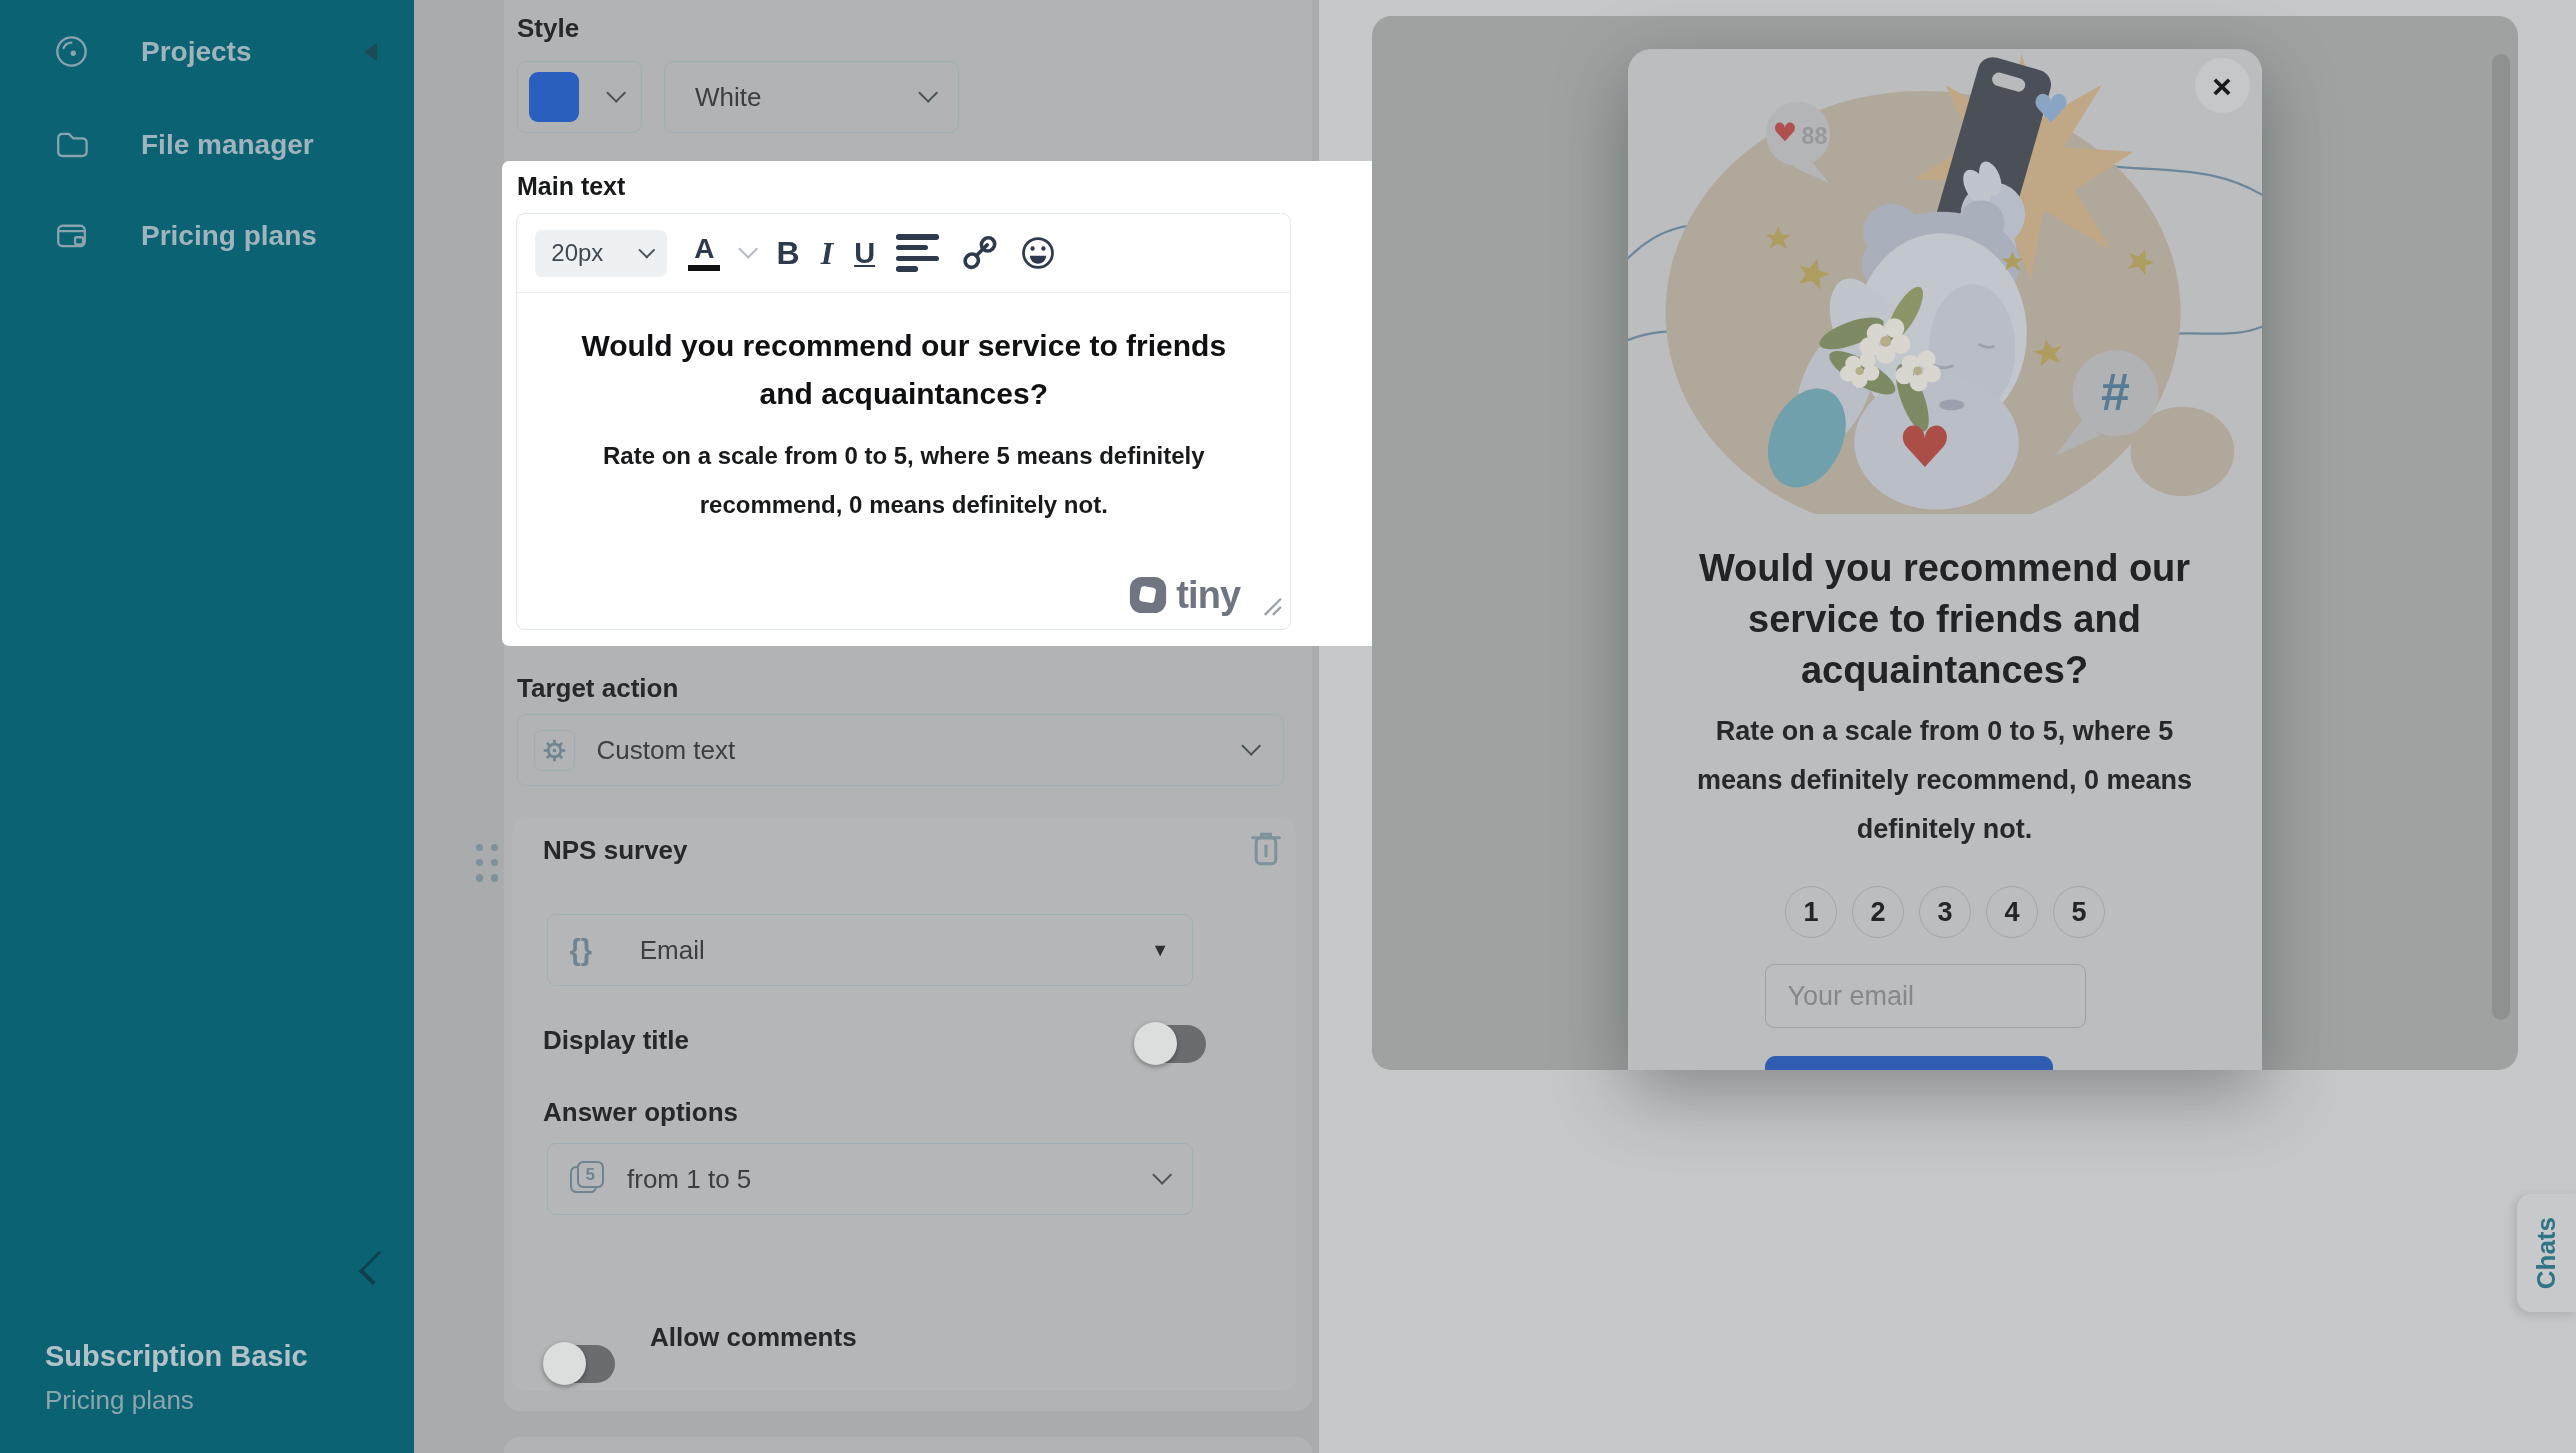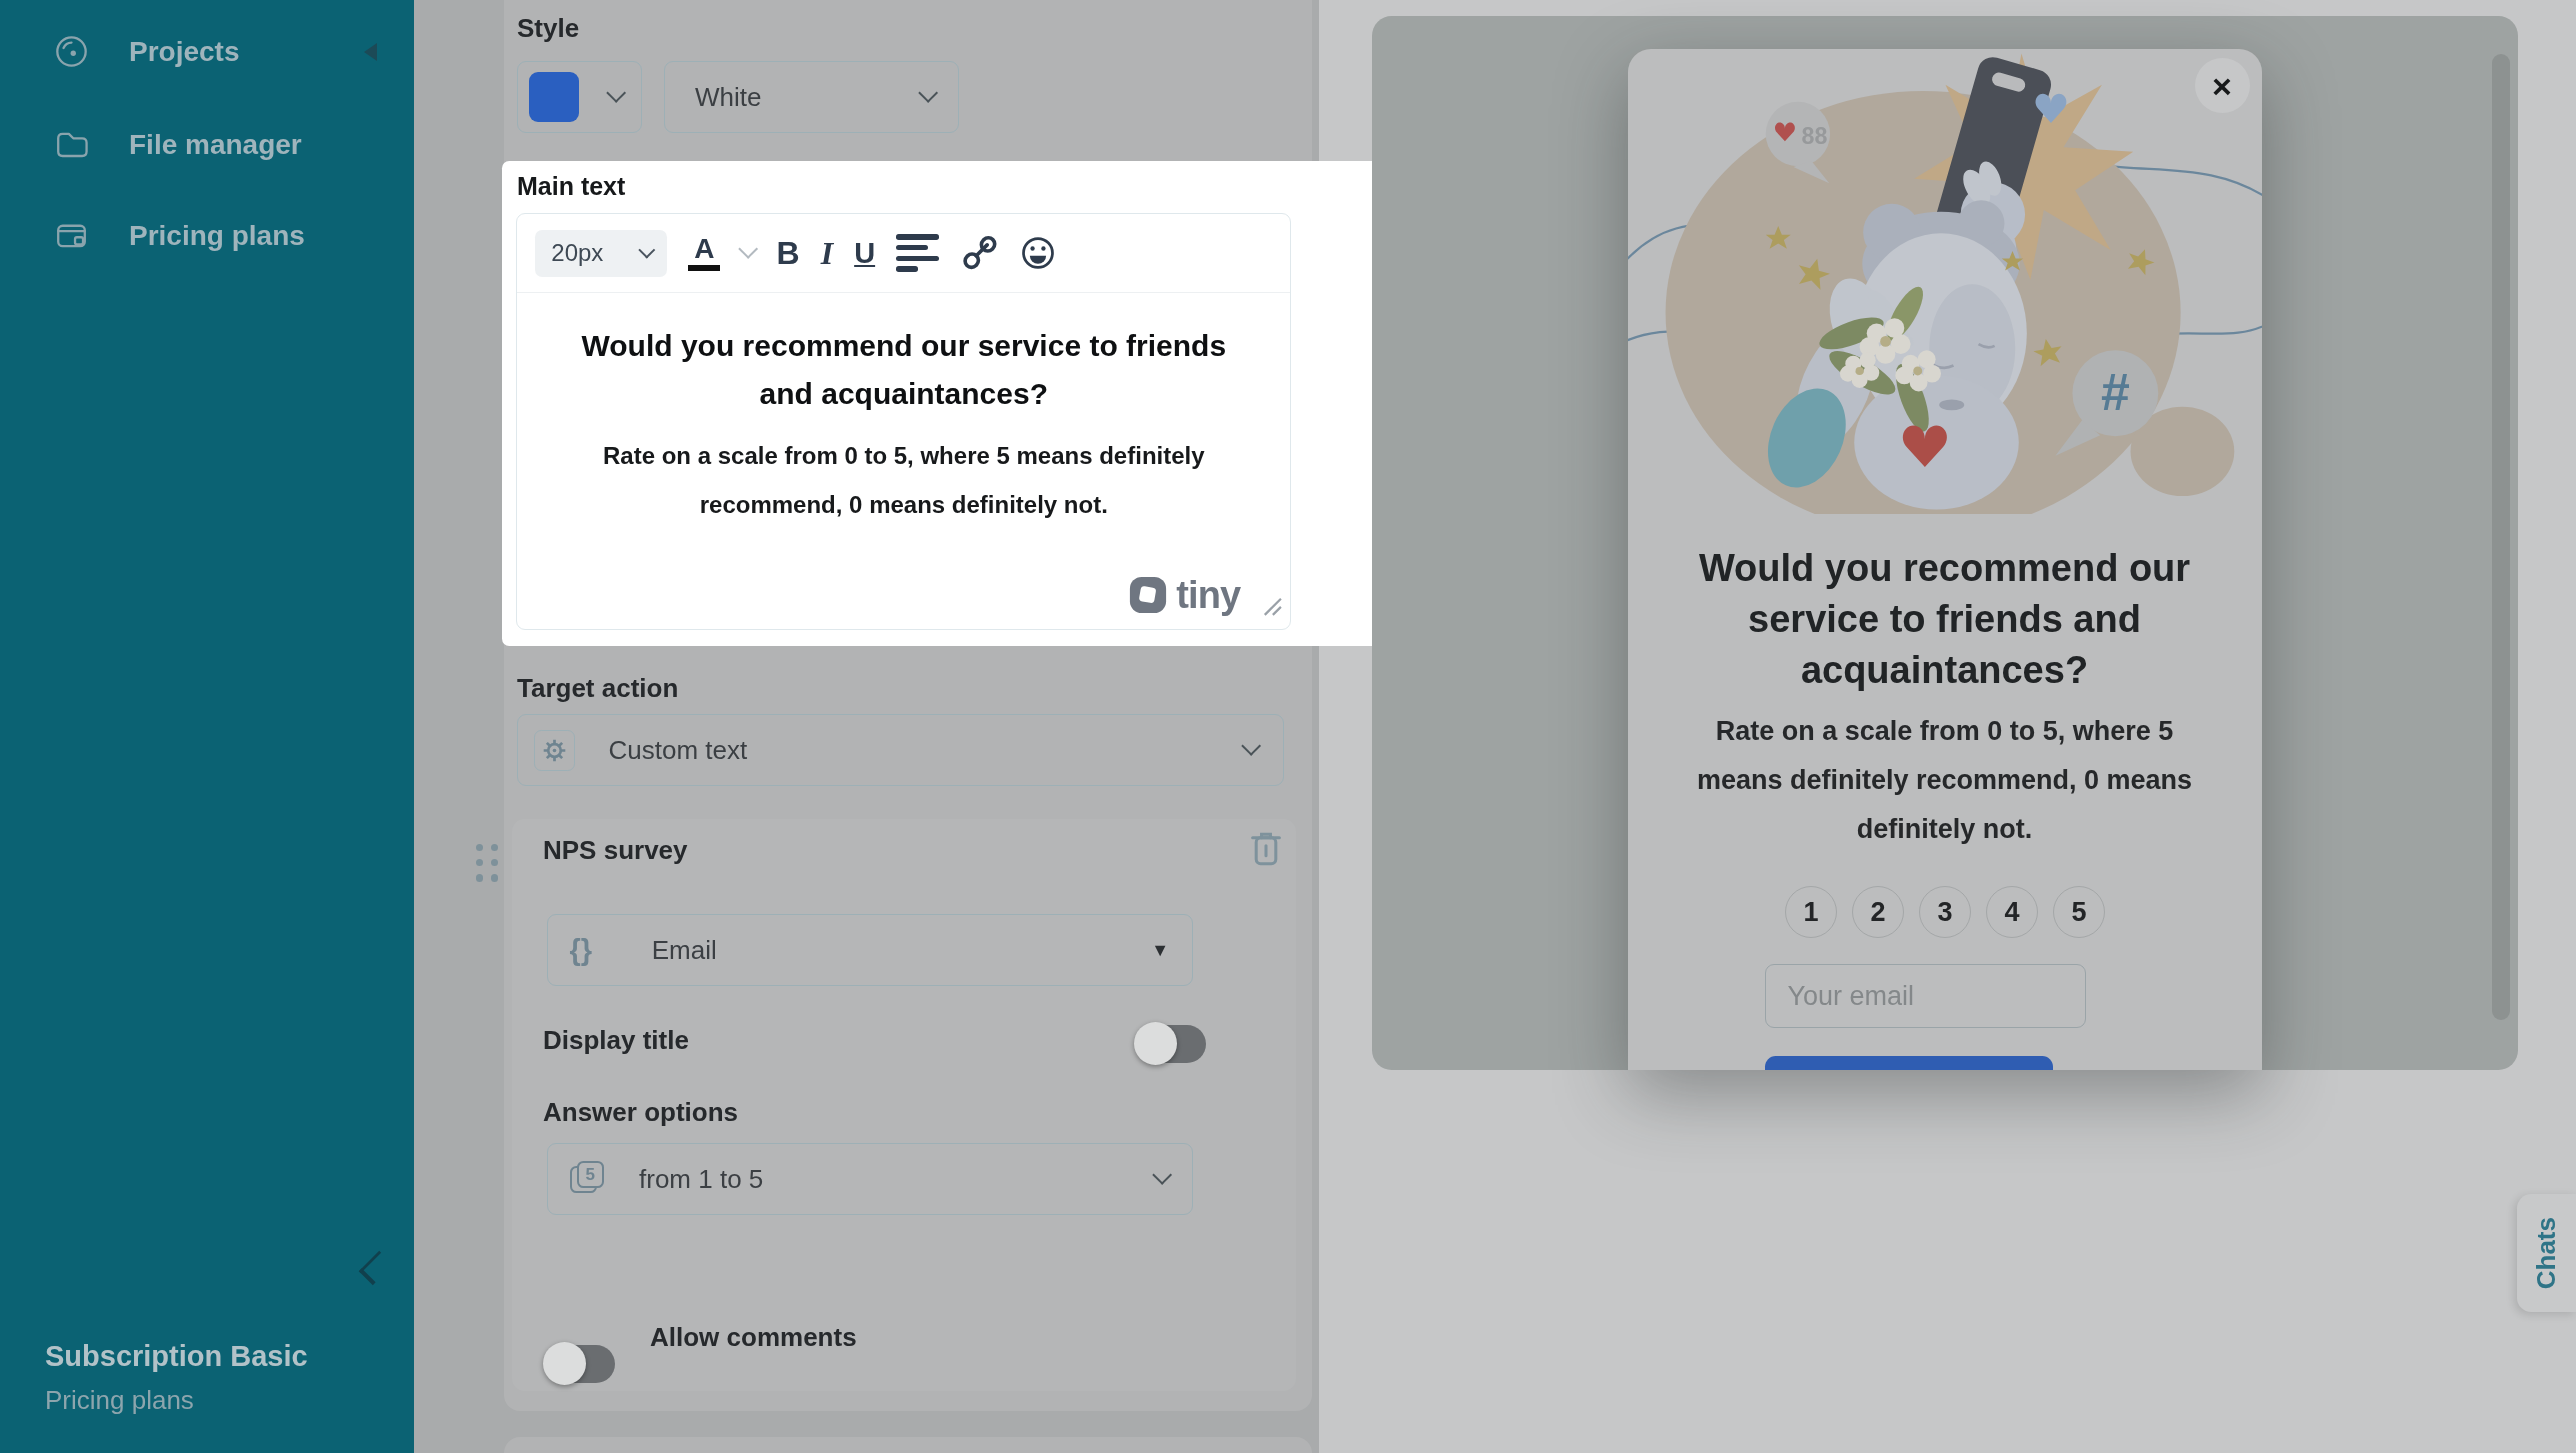--- a/index.html
+++ b/index.html
@@ -3,34 +3,34 @@
 <meta charset="utf-8">
 <style>
   html,body{margin:0;padding:0;background:#c2c3c4;}
   *{box-sizing:border-box;font-family:"Liberation Sans","DejaVu Sans",sans-serif;}
   #app{position:relative;width:2576px;height:1453px;overflow:hidden;background:#c6c7c8;}
 
   .abs{position:absolute;}
 
   
   #sidebar{left:0;top:0;width:414px;height:1453px;background:#0b6273;}
-  .side-item{position:absolute;left:52px;display:flex;align-items:center;gap:38px;color:#9fb4bc;font-size:28px;font-weight:bold;cursor:pointer;}
+  .side-item{position:absolute;left:52px;display:flex;align-items:center;gap:50px;color:#9fb4bc;font-size:28px;font-weight:bold;cursor:pointer;}
   .side-item .ic{width:39px;height:39px;flex:0 0 39px;}
   .side-item svg{stroke:#8aa4ad;fill:none;stroke-width:2.6;stroke-linecap:round;stroke-linejoin:round;}
   #proj-arrow{left:364px;top:43px;width:0;height:0;border-top:9.8px solid transparent;border-bottom:9.8px solid transparent;border-right:13.4px solid #1c4a57;}
   #collapse{left:358px;top:1250px;width:36px;height:36px;border-right:5.4px solid #11404d;border-top:5.4px solid #11404d;transform:rotate(-135deg) scale(.55,.8);}
   #foot-title{left:45px;top:1340px;color:#b2c2c8;font-size:29px;font-weight:bold;}
   #foot-sub{left:45px;top:1385px;color:#8da5ad;font-size:26px;}
 
   
   #form-col{left:414px;top:0;width:905px;height:1453px;background:#a9abac;}
   #card1{left:504px;top:-54px;width:808px;height:1465px;background:#b2b3b4;border-radius:16px;}
   #card2{left:504px;top:1437px;width:808px;height:72px;background:#b2b3b4;border-radius:16px;}
   .lbl{position:absolute;font-size:26px;font-weight:bold;color:#26292c;}
-  .select{position:absolute;border:1.8px solid #9db0b6;border-radius:9px;background:transparent;display:flex;align-items:center;cursor:pointer;gap:12px;}
+  .select{position:absolute;border:1.8px solid #9db0b6;border-radius:9px;background:transparent;display:flex;align-items:center;cursor:pointer;}
   .select .val{font-size:26px;color:#3b3f43;}
   .chev{width:14.3px;height:14.3px;border-right:2.7px solid #4a5358;border-bottom:2.7px solid #4a5358;transform:rotate(45deg);margin-top:-7.2px;}
   .chev.lite{border-color:#b3bac0;}
   #color-select{left:517px;top:61px;width:125px;height:72px;padding:0 18px 0 10.7px;justify-content:space-between;}
   #swatch{width:50px;height:50px;border-radius:9px;background:#2a5fc0;}
   #theme-select{left:664px;top:61px;width:295px;height:72px;padding:0 23px 0 30px;justify-content:space-between;}
 
   
   #spotlight{left:502px;top:161px;width:961px;height:485px;background:#ffffff;border-radius:7.2px;}
   #mt-label{left:15px;top:10.7px;font-size:25px;font-weight:bold;color:#17191b;position:absolute;}

